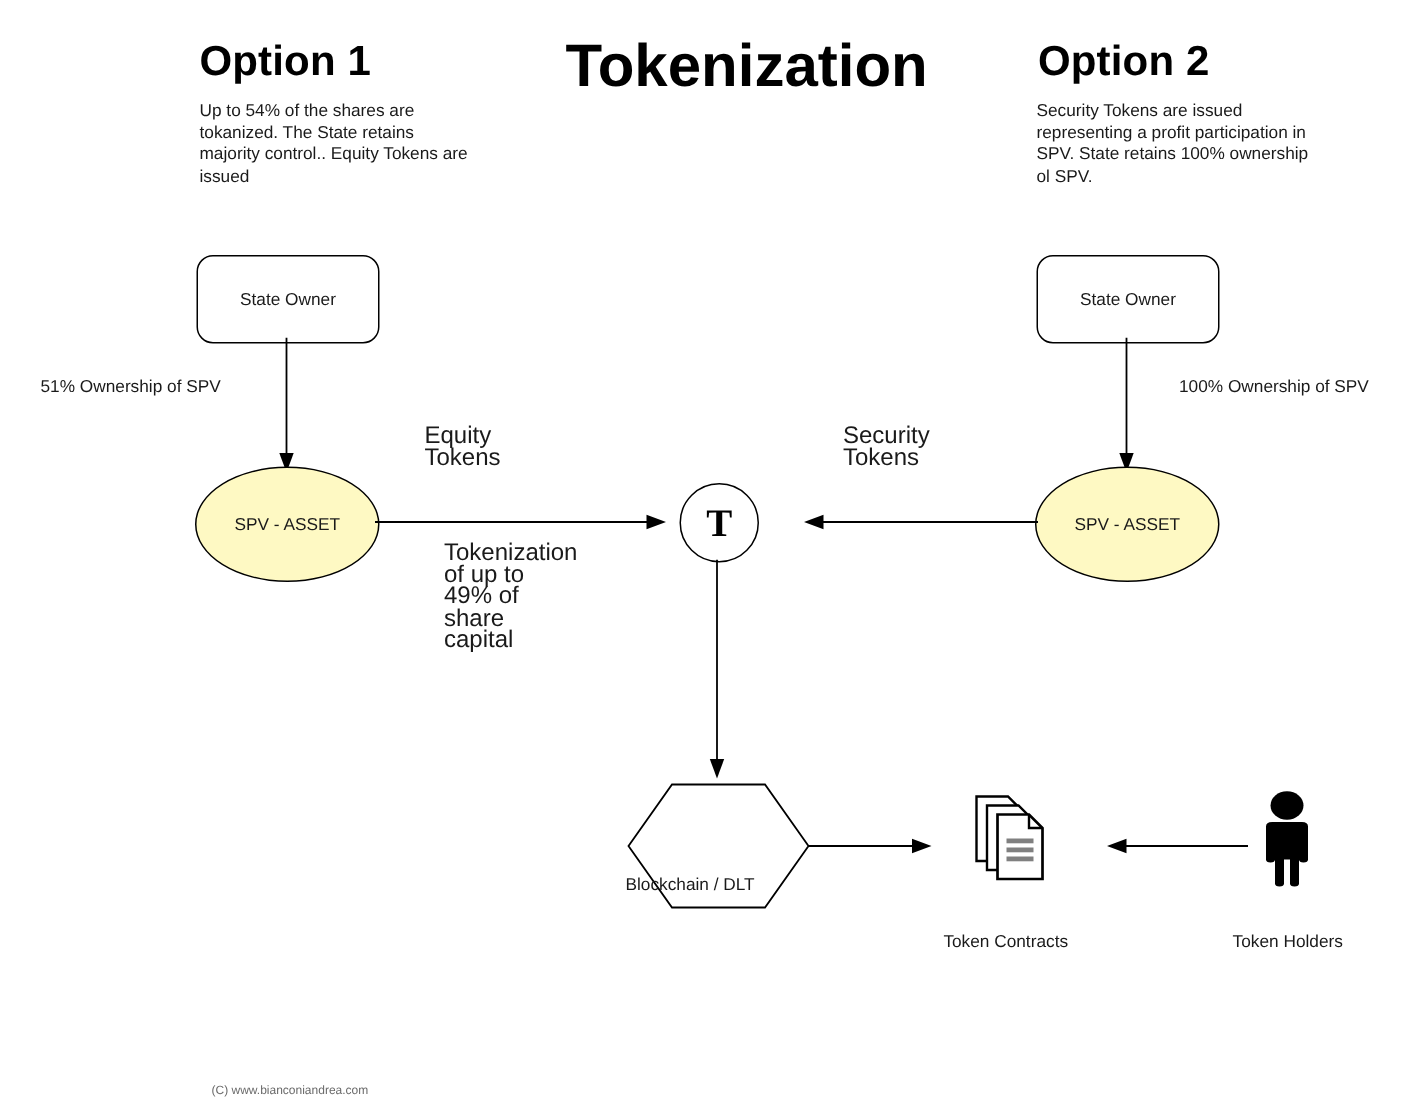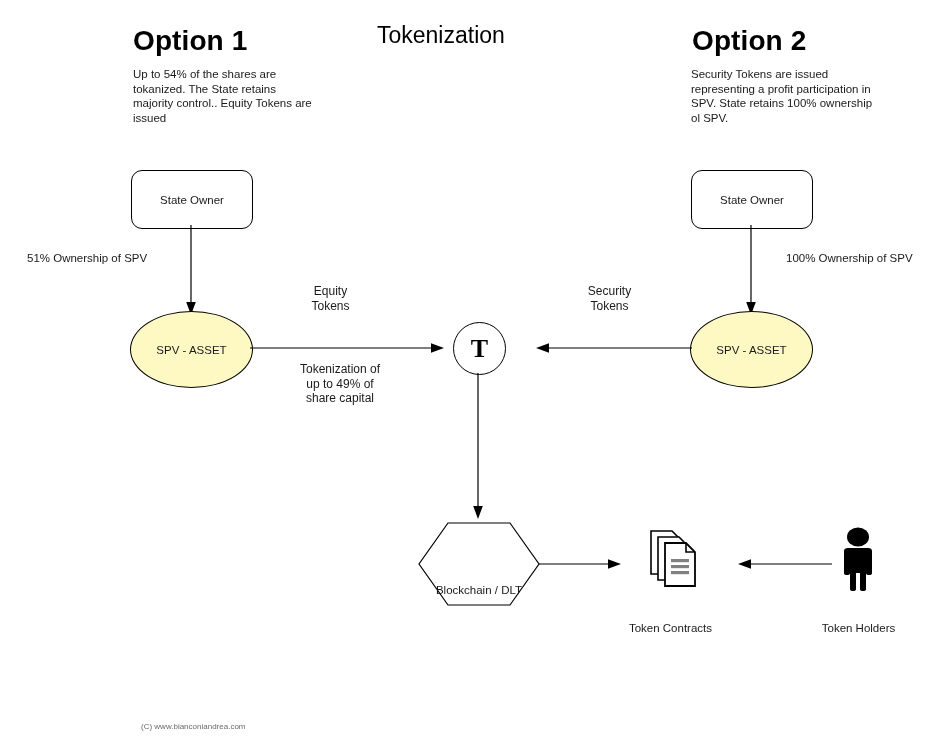--- a/index.html
+++ b/index.html
@@ -23,44 +23,43 @@
 
   
   .option-title {
     font-size: 28px;
     font-weight: bold;
     letter-spacing: 0.1px;
     color: #000;
     white-space: nowrap;
   }
   .main-title {
-    font-size: 23px;
-    font-weight: normal;
+    font-size: 40px;
+    font-weight: bold;
     color: #000;
     white-space: nowrap;
     text-align: center;
   }
   .option-desc {
     font-size: 11.5px;
     line-height: 14.5px;
     color: #1a1a1a;
   }
 
   
   .node-label {
     font-size: 11.5px;
     color: #1a1a1a;
-    text-align: center;
     white-space: nowrap;
   }
   .edge-label {
-    font-size: 12px;
+    font-size: 16px;
     line-height: 14.5px;
     color: #1a1a1a;
-    text-align: center;
+    text-align: left;
   }
   .caption {
     font-size: 11.5px;
     color: #1a1a1a;
     text-align: center;
     white-space: nowrap;
   }
   .side-label {
     font-size: 11.5px;
     color: #1a1a1a;

